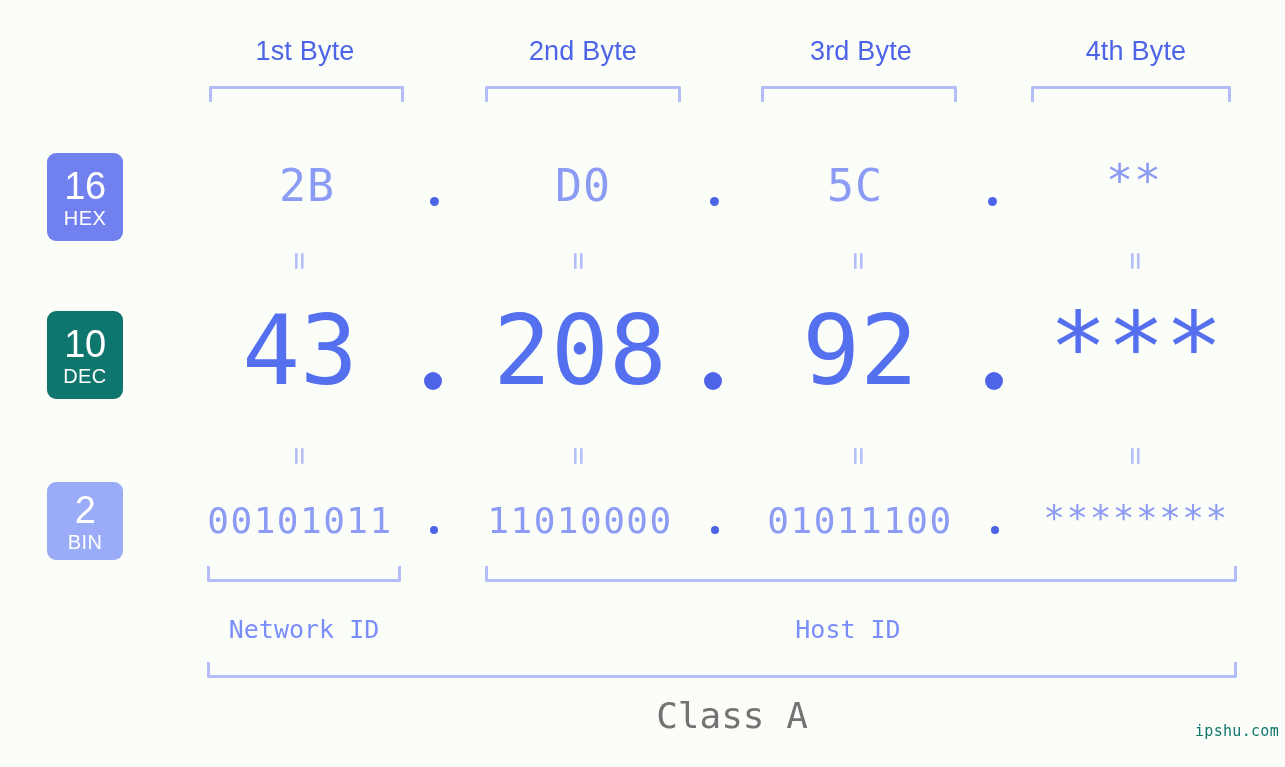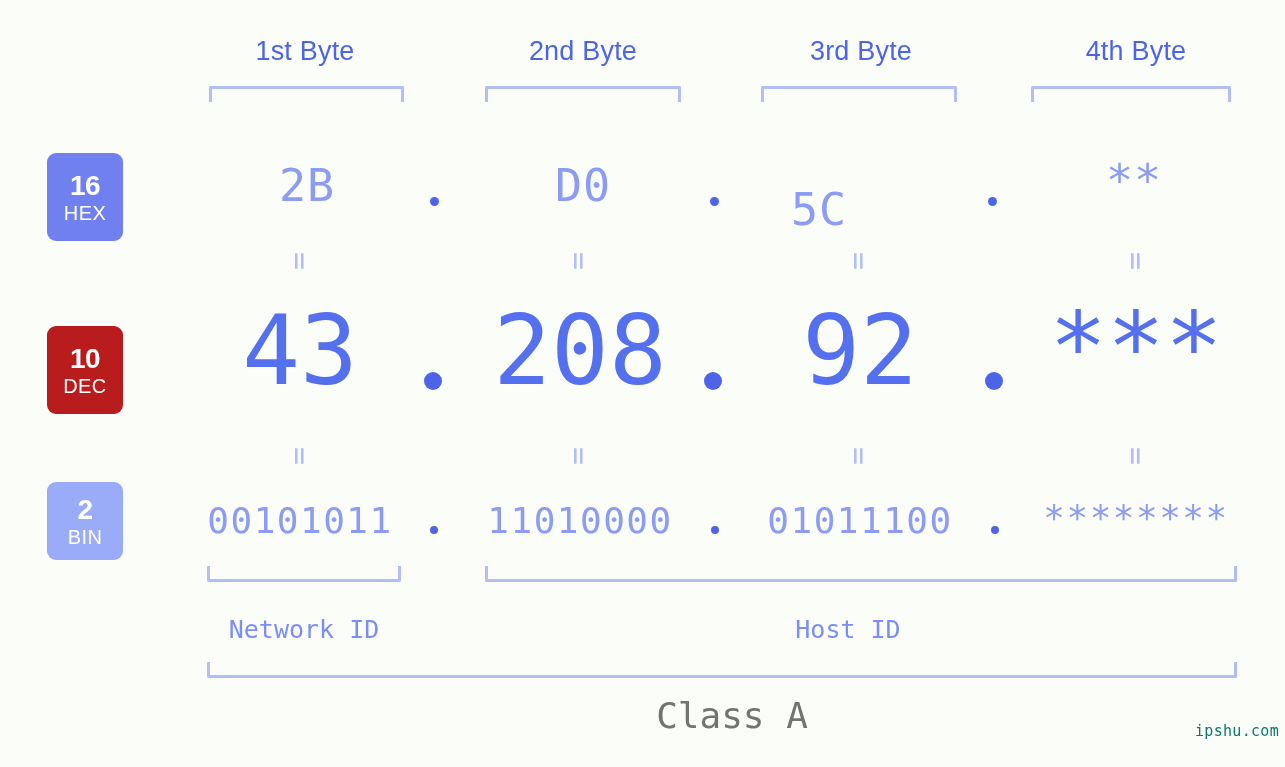--- a/index.html
+++ b/index.html
@@ -57,32 +57,32 @@
     color: #ffffff;
     display: flex;
     flex-direction: column;
     align-items: center;
     justify-content: center;
     font-family: "Liberation Sans", sans-serif;
     line-height: 1;
     box-sizing: border-box;
   }
   .badge .num {
-    font-size: 28px;
-    font-weight: 700;
+    font-size: 38px;
+    font-weight: 400;
     letter-spacing: -0.5px;
   }
   .badge .sys {
     font-size: 20px;
     font-weight: 400;
     margin-top: 3px;
     letter-spacing: 0.4px;
   }
   #badge-hex { top: 153px; height: 88px; background: #7081ef; }
-  #badge-dec { top: 326px; height: 88px; background: #b91c1c; }
+  #badge-dec { top: 311px; height: 88px; background: #0f766e; }
   #badge-bin { top: 482px; height: 78px; background: #9aabf8; }
   .badge { left: 47px; }
   .cell {
     position: absolute;
     text-align: center;
     white-space: nowrap;
     line-height: 1;
   }
 
   
@@ -188,21 +188,21 @@
     <span class="num">10</span>
     <span class="sys">DEC</span>
   </div>
   <div class="badge" id="badge-bin">
     <span class="num">2</span>
     <span class="sys">BIN</span>
   </div>
 
   <div class="cell hex-val" style="left:192px; top:163px; width:230px;">2B</div>
   <div class="cell hex-val" style="left:468px; top:163px; width:230px;">D0</div>
-  <div class="cell hex-val" style="left:704px; top:163px; width:230px;margin-top:24px;">5C</div>
+  <div class="cell hex-val" style="left:740px; top:163px; width:230px;">5C</div>
   <div class="cell hex-star" style="left:1019px; top:158px; width:230px;">**</div>
 
   <div class="dot" style="left:430px; top:197px; width:9px; height:9px;"></div>
   <div class="dot" style="left:710px; top:197px; width:9px; height:9px;"></div>
   <div class="dot" style="left:988px; top:197px; width:9px; height:9px;"></div>
 
   <div class="eqmark" style="left:192px; top:246px; width:215px; transform:rotate(90deg);"><span>=</span></div>
   <div class="eqmark" style="left:471px; top:246px; width:215px; transform:rotate(90deg);"><span>=</span></div>
   <div class="eqmark" style="left:751px; top:246px; width:215px; transform:rotate(90deg);"><span>=</span></div>
   <div class="eqmark" style="left:1028px; top:246px; width:215px; transform:rotate(90deg);"><span>=</span></div>

